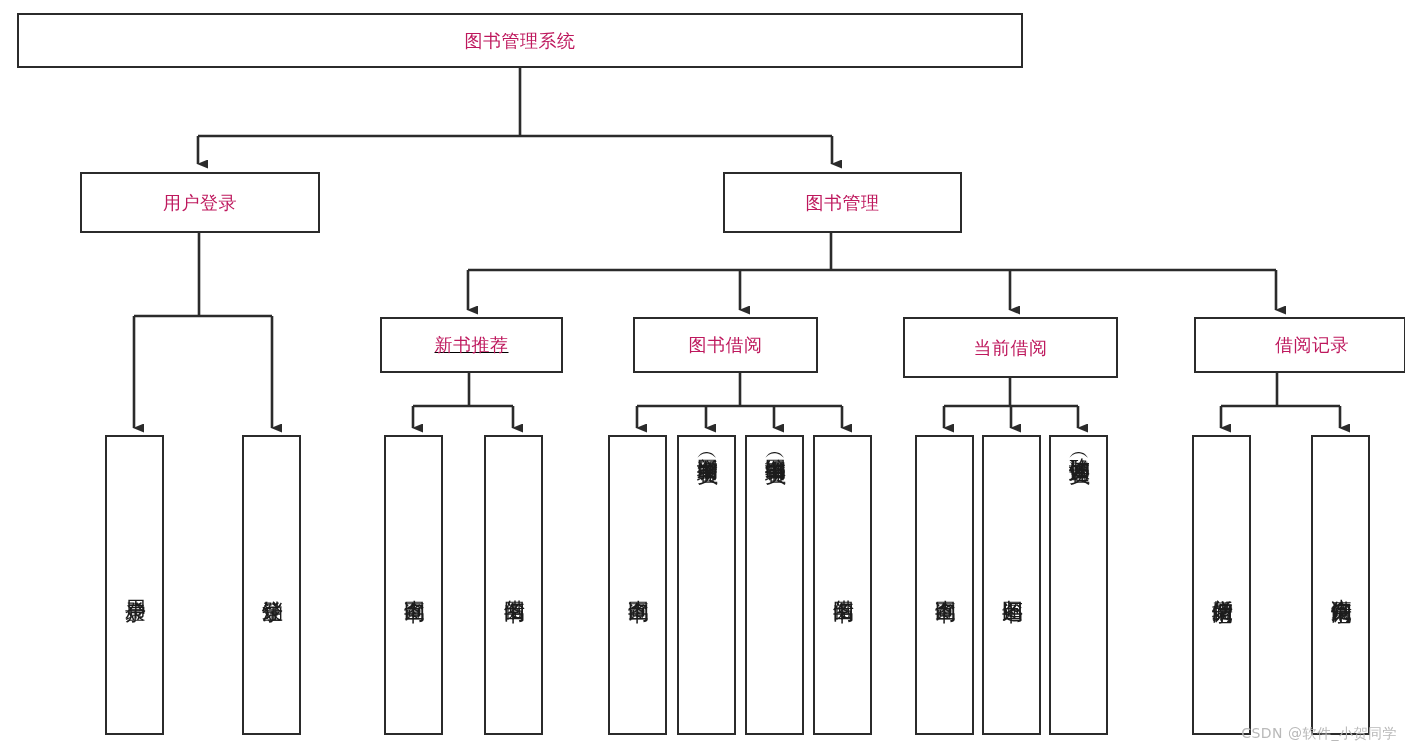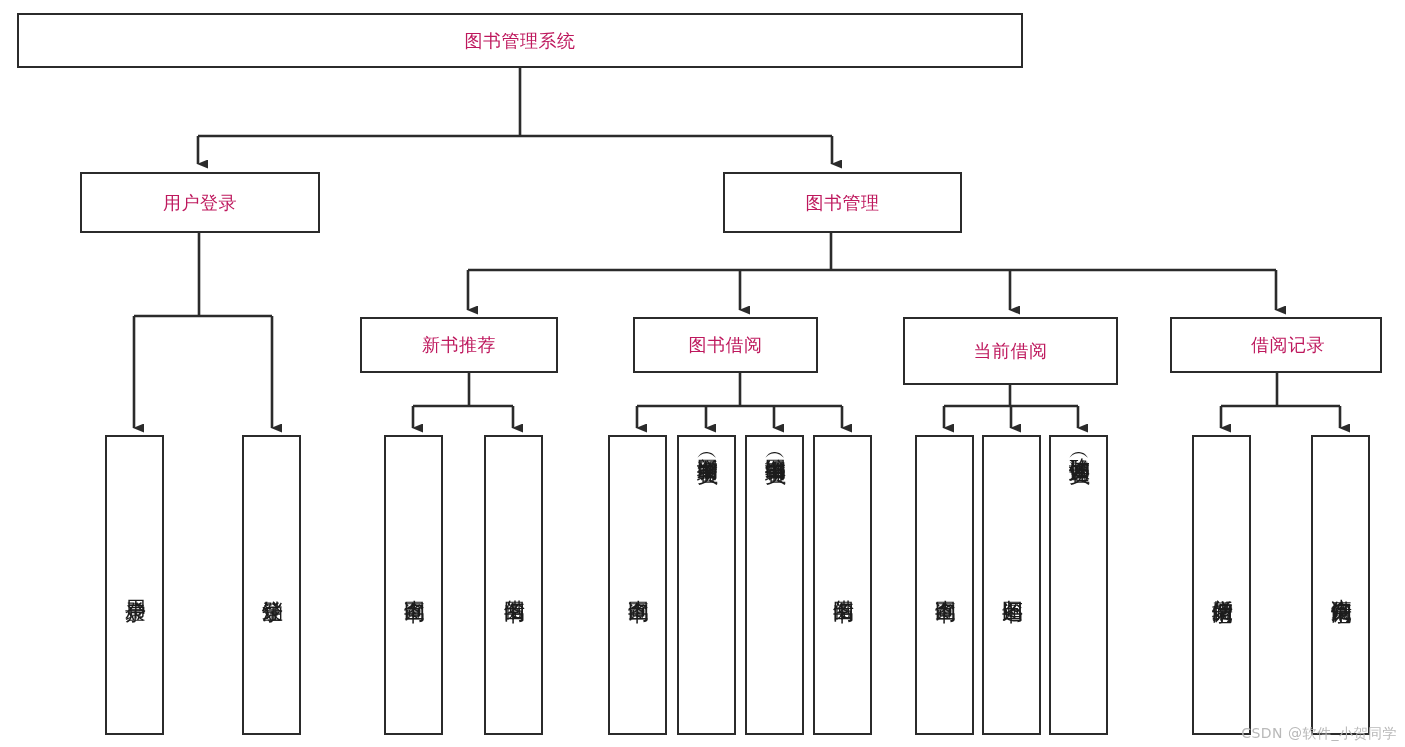--- a/index.html
+++ b/index.html
@@ -110,30 +110,30 @@
     <span class="node-label-h">图书管理系统</span>
   </div>
 
   <div class="node-box" style="left:80px;top:172px;width:240px;height:61px;">
     <span class="node-label-h">用户登录</span>
   </div>
   <div class="node-box" style="left:712px;top:172px;width:239px;height:61px;margin-left:11px;">
     <span class="node-label-h">图书管理</span>
   </div>
 
-  <div class="node-box" style="left:360px;top:317px;width:198px;height:56px;">
+  <div class="node-box" style="left:380px;top:317px;width:183px;height:56px;text-decoration:underline;">
     <span class="node-label-h">新书推荐</span>
   </div>
   <div class="node-box" style="left:633px;top:317px;width:185px;height:56px;">
     <span class="node-label-h">图书借阅</span>
   </div>
-  <div class="node-box" style="left:903px;top:317px;width:215px;height:68px;">
+  <div class="node-box" style="left:903px;top:317px;width:215px;height:61px;">
     <span class="node-label-h">当前借阅</span>
   </div>
-  <div class="node-box" style="left:1170px;top:317px;width:212px;height:56px;padding-left:24px;">
+  <div class="node-box" style="left:1194px;top:317px;width:212px;height:56px;padding-left:24px;">
     <span class="node-label-h">借阅记录</span>
   </div>
 
   <div class="node-box vert" style="left:105px;top:435px;width:59px;height:300px;">
     <span class="node-label-v">用户登录</span>
   </div>
   <div class="node-box vert" style="left:242px;top:435px;width:59px;height:300px;">
     <span class="node-label-v">注销登录</span>
   </div>
 

